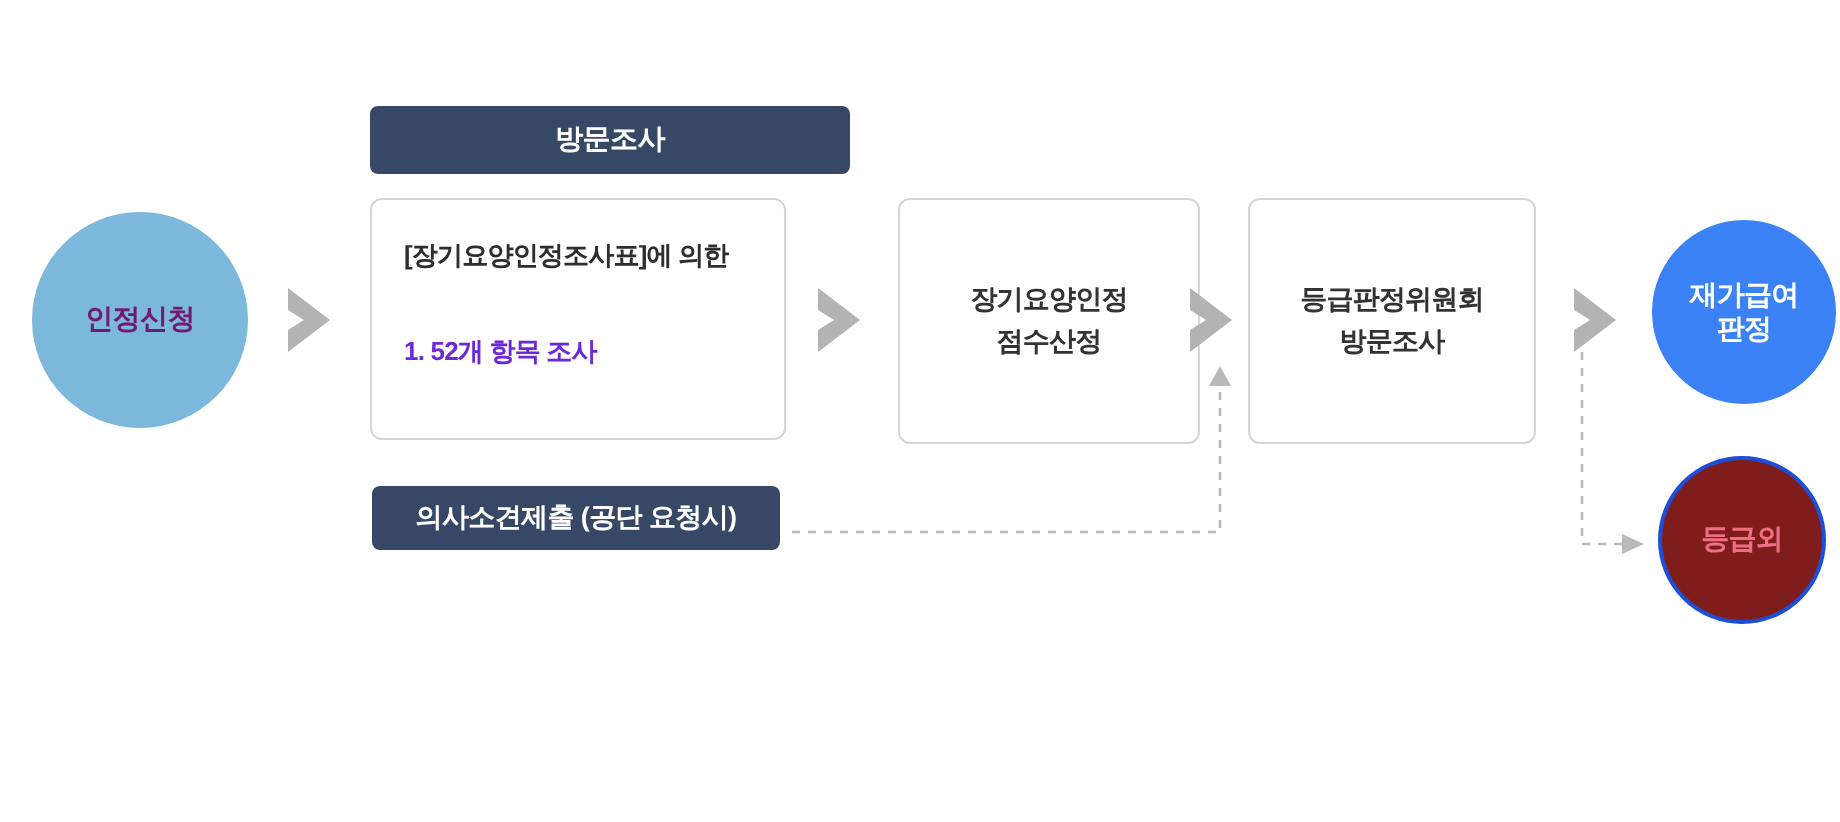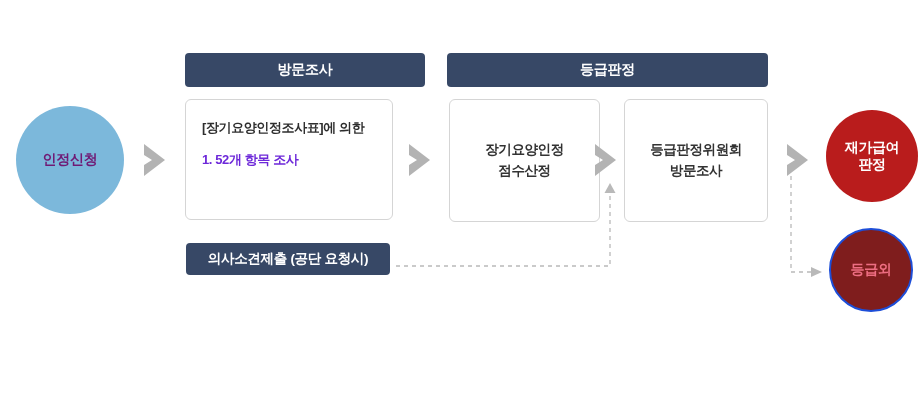--- a/index.html
+++ b/index.html
@@ -38,21 +38,21 @@
     background: #7cb8db;
     color: #701a75;
     font-size: 14px;
     letter-spacing: -0.3px;
   }
   #circle-home-care {
     left: 826px;
     top: 110px;
     width: 92px;
     height: 92px;
-    background: #b91c1c;
+    background: #3b82f6;
     color: #ffffff;
     font-size: 14px;
     letter-spacing: -0.4px;
   }
   #circle-out-of-grade {
     left: 829px;
     top: 228px;
     width: 84px;
     height: 84px;
     background: #7f1d1d;
@@ -110,21 +110,21 @@
     top: 99px;
     width: 208px;
     height: 121px;
     padding: 18px 16px 0 16px;
     font-size: 13px;
     letter-spacing: -0.4px;
     line-height: 1.5;
     text-align: left;
   }
   #box-survey .lead {
-    margin: 0 0 12px 0;
+    margin: 0 0 28px 0;
     font-weight: 600;
     color: #2e2e2e;
   }
   #box-survey .num-line {
     margin: 0;
     color: #6d28d9;
     font-weight: 700;
   }
   .centered-box {
     display: flex;
@@ -222,23 +222,20 @@
   <div class="header-bar" id="box-doctor-opinion">
     <span>의사소견제출 (공단 요청시)</span>
   </div>
 
   <div class="chevron" id="chevron-2">
     <svg width="34" height="40" viewBox="0 0 34 40" xmlns="http://www.w3.org/2000/svg">
       <polygon points="5,4 26,20 5,36 5,25 13,20 5,15" fill="#b3b3b3"></polygon>
     </svg>
   </div>
 
-  <div class="header-bar" id="header-grade">
-    <span>등급판정</span>
-  </div>
 
   <div class="wbox centered-box" id="box-score">
     <div>
       <span>장기요양인정</span><br>
       <span>점수산정</span>
     </div>
   </div>
 
   <div class="chevron" id="chevron-3">
     <svg width="36" height="40" viewBox="0 0 36 40" xmlns="http://www.w3.org/2000/svg">

